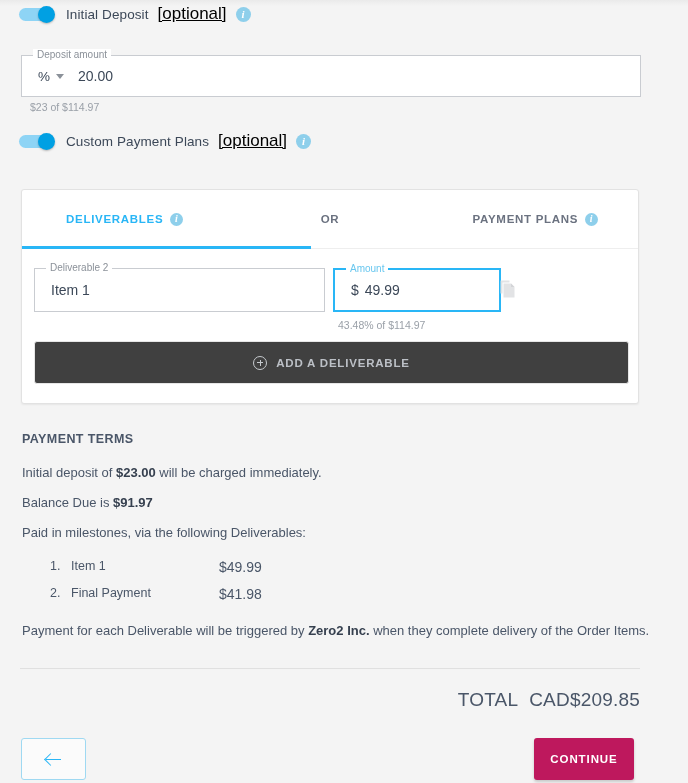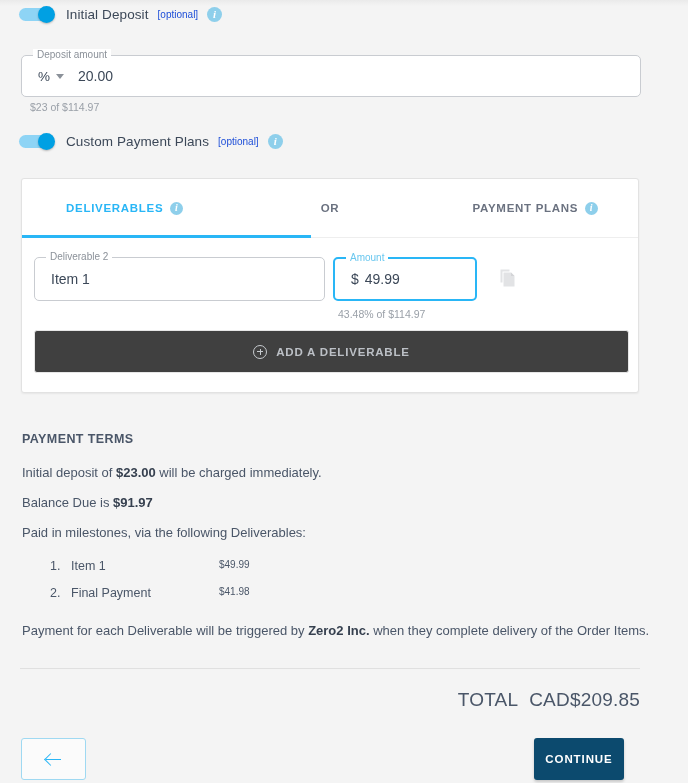--- a/index.html
+++ b/index.html
@@ -57,22 +57,23 @@
     border-radius: 50%;
     background: #00a0e3;
     box-shadow: 0 1px 2px rgba(0,0,0,.25);
   }
   .toggle-label {
     font-size: 13.5px;
     color: #3c4858;
     letter-spacing: .1px;
   }
   .toggle-optional {
-    font-size: 10px;
-    color: #1d4ed8;
+    font-size: 17px;
+    color: #000000;
+    text-decoration: underline;
   }
   .info-icon {
     display: inline-flex;
     align-items: center;
     justify-content: center;
     width: 15px; height: 15px;
     border-radius: 50%;
     background: #8ecfeb;
     color: #ffffff;
     font-family: "Liberation Serif", serif;
@@ -82,21 +83,21 @@
     line-height: 1;
     flex: 0 0 15px;
   }
   .info-icon.sm { width: 13px; height: 13px; flex: 0 0 13px; font-size: 10px; }
 
   
   .field {
     position: absolute;
     background: #ffffff;
     border: 1px solid #c9ccd1;
-    border-radius: 5px;
+    border-radius: 0;
   }
   .field.focused { border: 2px solid #29b6f6; }
   .field .legend {
     position: absolute;
     top: -7px;
     left: 11px;
     background: #ffffff;
     padding: 0 4px;
     font-size: 10px;
     color: #8b9199;
@@ -215,21 +216,21 @@
   .terms-line {
     position: absolute;
     font-size: 13px;
     color: #4a5668;
     white-space: nowrap;
   }
   .terms-line b { font-weight: bold; color: #36404f; }
 
   .mile-num { position: absolute; font-size: 12.5px; color: #4a5668; }
   .mile-name { position: absolute; font-size: 12.5px; color: #4a5668; }
-  .mile-amt { position: absolute; font-size: 10px; color: #4a5668; }
+  .mile-amt { position: absolute; font-size: 14px; color: #4a5668; }
 
   .divider {
     position: absolute;
     height: 1px;
     background: #e0e0e0;
   }
 
   .total {
     position: absolute;
     right: 48px;
@@ -266,22 +267,22 @@
     content: "";
     position: absolute;
     left: 1px; top: 4px;
     width: 8px; height: 8px;
     border-left: 1.6px solid #29b6f6;
     border-bottom: 1.6px solid #29b6f6;
     transform: rotate(45deg);
   }
   .continue-btn {
     position: absolute;
-    width: 90px; height: 42px;
-    background: #0c4a6e;
+    width: 100px; height: 42px;
+    background: #be185d;
     border-radius: 3px;
     color: #ffffff;
     font-size: 11.5px;
     font-weight: bold;
     letter-spacing: .9px;
     display: flex;
     align-items: center;
     justify-content: center;
     box-shadow: 0 2px 3px rgba(0,0,0,.18);
   }
@@ -318,21 +319,21 @@
   <div class="toggle-row" style="left:19px; top:130px;">
     <div class="switch">
       <div class="track"></div>
       <div class="thumb"></div>
     </div>
     <span class="toggle-label">Custom Payment Plans</span>
     <span class="toggle-optional">[optional]</span>
     <span class="info-icon">i</span>
   </div>
 
-  <div class="card" style="left:21px; top:178px; width:618px; height:215px;">
+  <div class="card" style="left:21px; top:189px; width:618px; height:215px;">
 
     <div class="tabs">
       <div class="tab active">
         <span>DELIVERABLES</span>
         <span class="info-icon sm">i</span>
       </div>
       <div class="tab">
         <span>OR</span>
       </div>
       <div class="tab">
@@ -340,21 +341,21 @@
         <span class="info-icon sm">i</span>
       </div>
       <div class="tab-underline" style="left:0px; width:289px;"></div>
     </div>
 
     <div class="field" style="left:12px; top:78px; width:291px; height:44px;">
       <span class="legend">Deliverable 2</span>
       <span class="value">Item 1</span>
     </div>
 
-    <div class="field focused" style="left:311px; top:78px; width:144px; height:44px;">
+    <div class="field focused" style="left:311px; top:78px; width:168px; height:44px;">
       <span class="legend">Amount</span>
       <span class="value">
         <span>$</span>
         <span>49.99</span>
       </span>
     </div>
     <div class="helper" style="left:316px; top:129px;">43.48% of $114.97</div>
 
     <div class="copy-icon" style="left:475px; top:88px;">
       <svg width="22" height="22" viewBox="0 0 22 22" aria-hidden="true">

